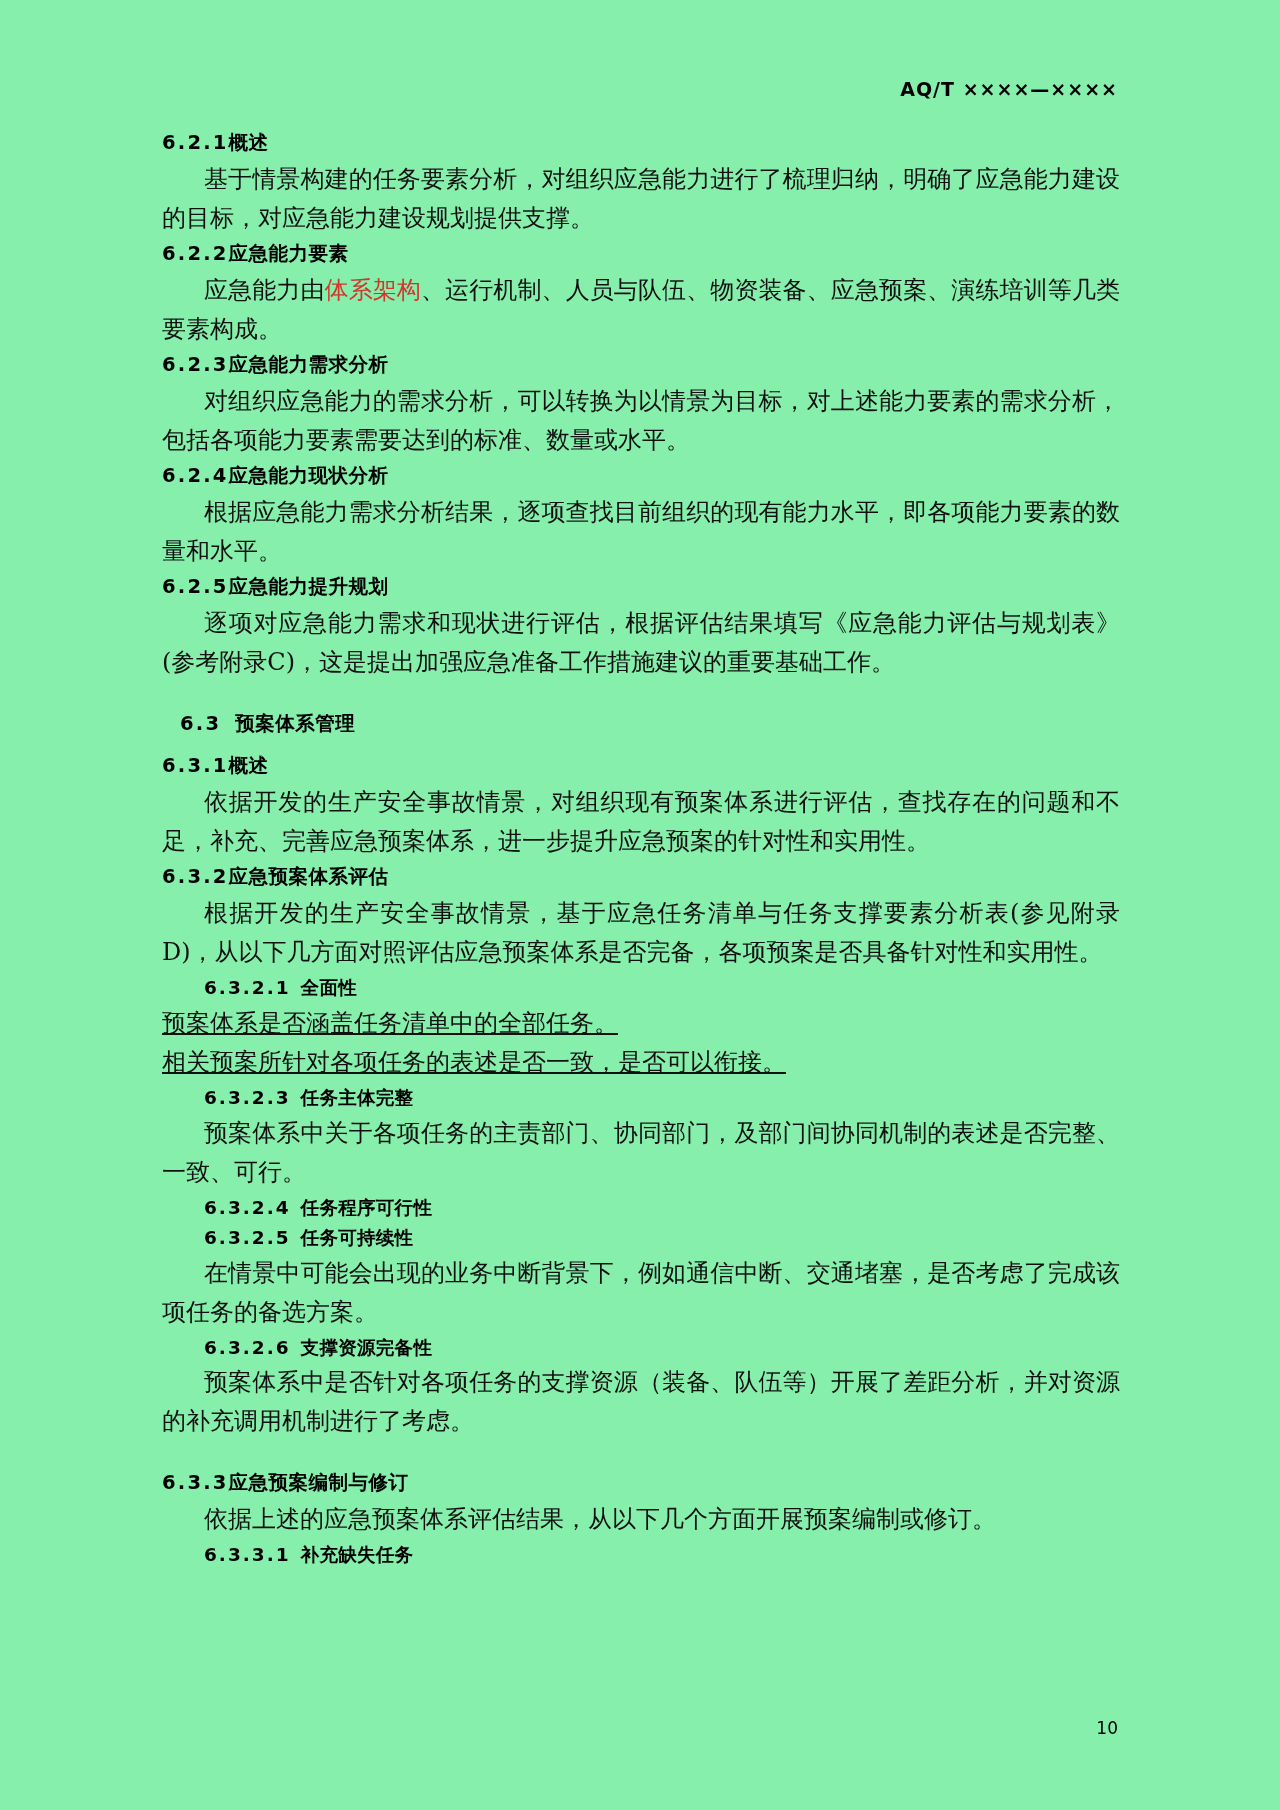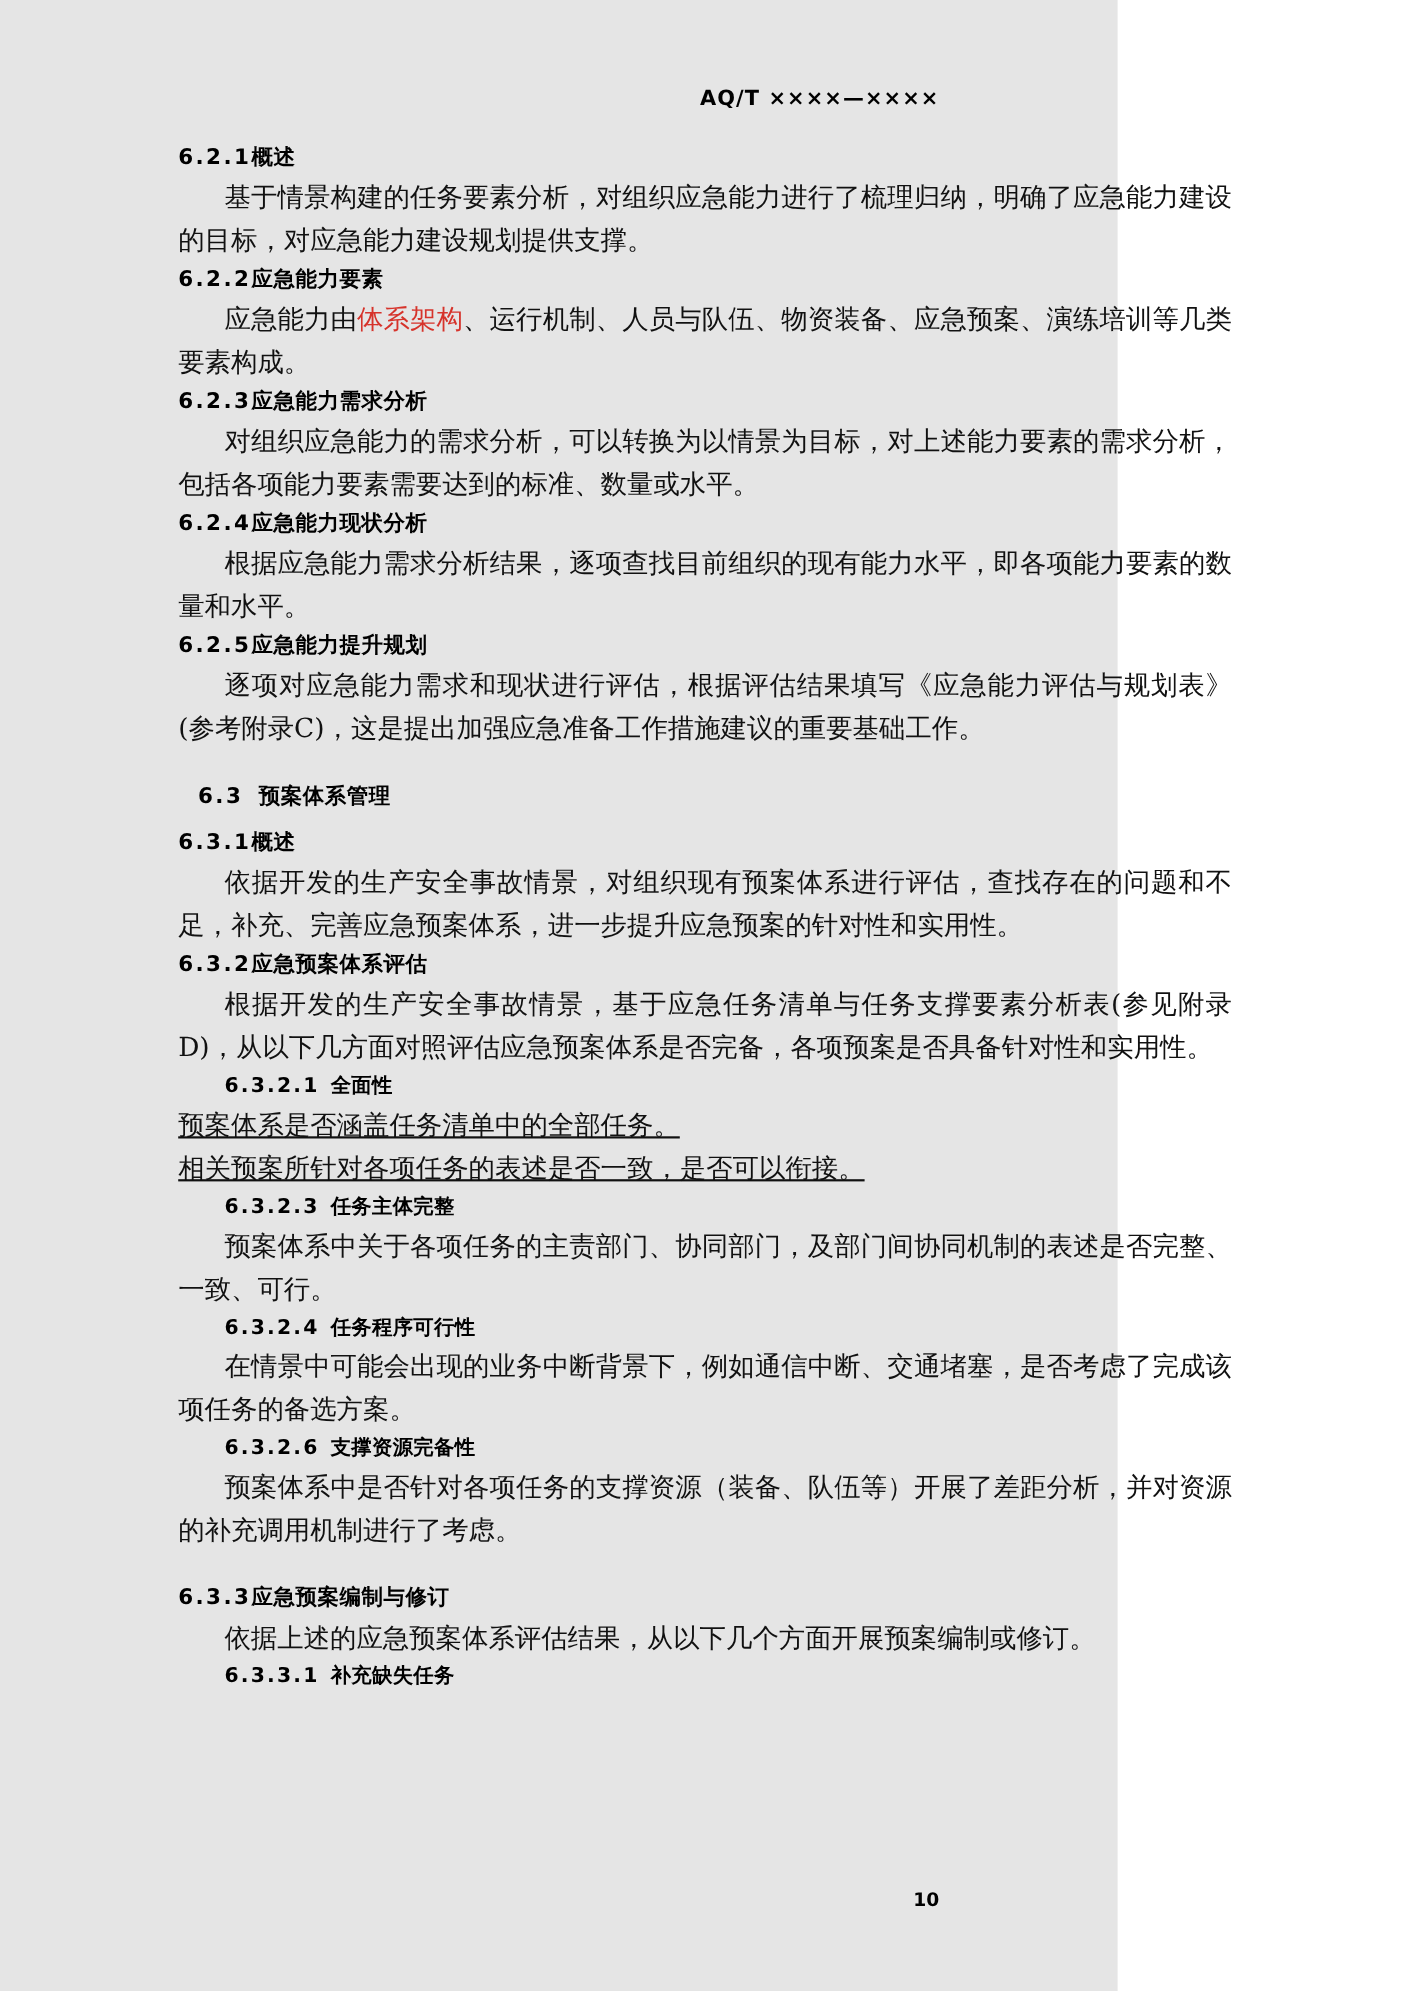--- a/index.html
+++ b/index.html
@@ -2,23 +2,23 @@
 <html><head>
 <meta charset="utf-8">
 <style>
   html, body {
     margin: 0;
     padding: 0;
     background: #ffffff;
   }
   .page {
     position: relative;
-    width: 1016px;
+    width: 1280px;
     height: 1810px;
-    background: #e5e5e5;
+    background: #86efac;
     font-family: "DejaVu Serif", "Liberation Serif", serif;
     color: #1a1a1a;
     box-sizing: border-box;
   }
   .header {
     position: absolute;
     top: 78px;
     right: 162px;
     font-family: "DejaVu Sans", "Liberation Sans", sans-serif;
     font-weight: bold;
@@ -89,21 +89,21 @@
   .accent {
     color: #d6332b;
   }
   .gap-md { height: 26px; }
   .pagenum {
     position: absolute;
     bottom: 72px;
     right: 162px;
     font-family: "DejaVu Sans", "Liberation Sans", sans-serif;
     font-size: 17px;
-    font-weight: bold;
+    font-weight: normal;
     color: #000;
   }
 </style>
 </head>
 <body>
 
 <div class="page">
 
   <div class="header">AQ/T ××××—××××</div>
 
@@ -123,20 +123,21 @@
       <div class="h3"><span class="num">6.3.1</span><span>概述</span></div>
       <p class="indent">依据开发的生产安全事故情景，对组织现有预案体系进行评估，查找存在的问题和不足，补充、完善应急预案体系，进一步提升应急预案的针对性和实用性。</p>
       <div class="h3"><span class="num">6.3.2</span><span>应急预案体系评估</span></div>
       <p class="indent">根据开发的生产安全事故情景，基于应急任务清单与任务支撑要素分析表(参见附录D)，从以下几方面对照评估应急预案体系是否完备，各项预案是否具备针对性和实用性。</p>
       <div class="h4"><span class="num">6.3.2.1</span><span>全面性</span></div>
       <p class="noindent">预案体系是否涵盖任务清单中的全部任务。</p>
       <p class="noindent">相关预案所针对各项任务的表述是否一致，是否可以衔接。</p>
       <div class="h4"><span class="num">6.3.2.3</span><span>任务主体完整</span></div>
       <p class="indent">预案体系中关于各项任务的主责部门、协同部门，及部门间协同机制的表述是否完整、一致、可行。</p>
       <div class="h4"><span class="num">6.3.2.4</span><span>任务程序可行性</span></div>
+      <div class="h4"><span class="num">6.3.2.5</span><span>任务可持续性</span></div>
       <p class="indent">在情景中可能会出现的业务中断背景下，例如通信中断、交通堵塞，是否考虑了完成该项任务的备选方案。</p>
       <div class="h4"><span class="num">6.3.2.6</span><span>支撑资源完备性</span></div>
       <p class="indent">预案体系中是否针对各项任务的支撑资源（装备、队伍等）开展了差距分析，并对资源的补充调用机制进行了考虑。</p>
       <div class="gap-md"></div>
       <div class="h3"><span class="num">6.3.3</span><span>应急预案编制与修订</span></div>
       <p class="indent">依据上述的应急预案体系评估结果，从以下几个方面开展预案编制或修订。</p>
       <div class="h4"><span class="num">6.3.3.1</span><span>补充缺失任务</span></div>
     </div>
 
   <div class="pagenum">10</div>

